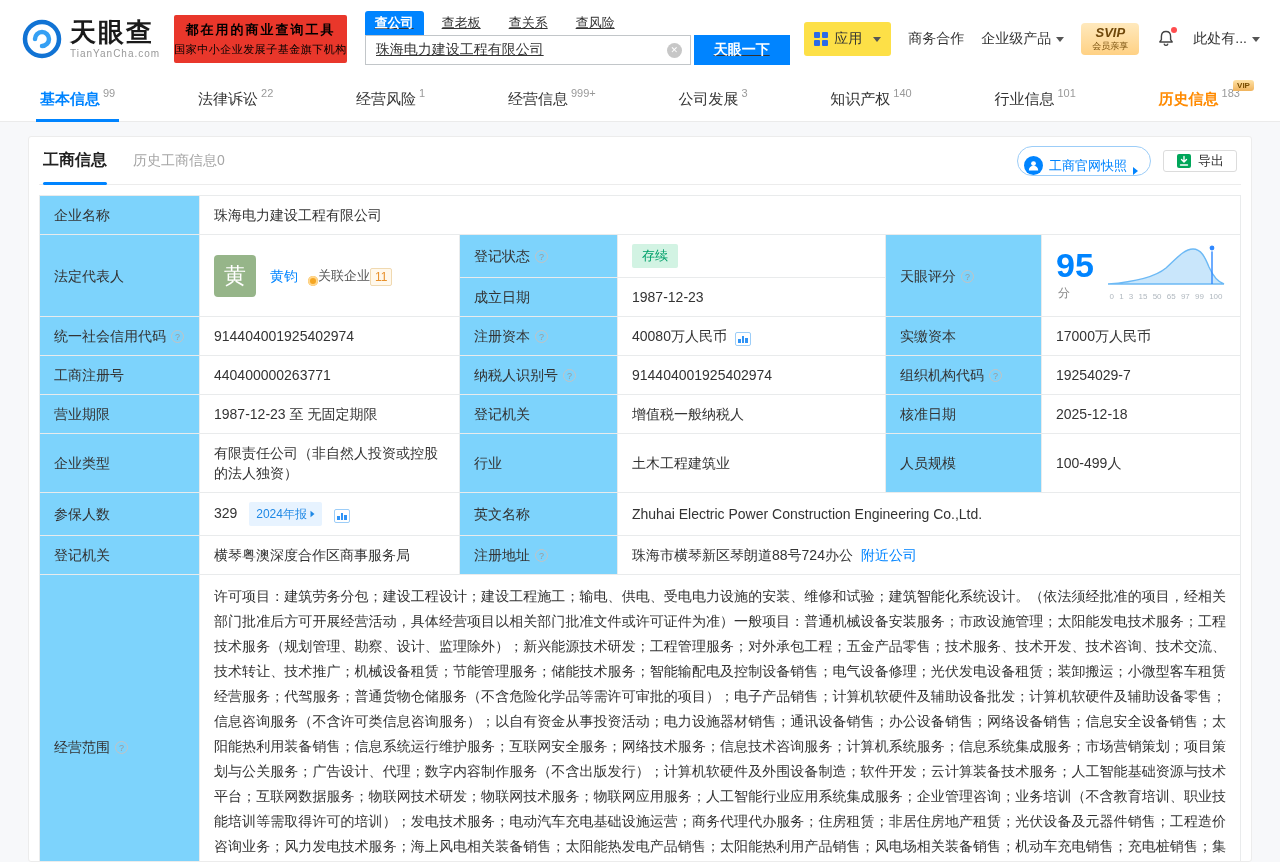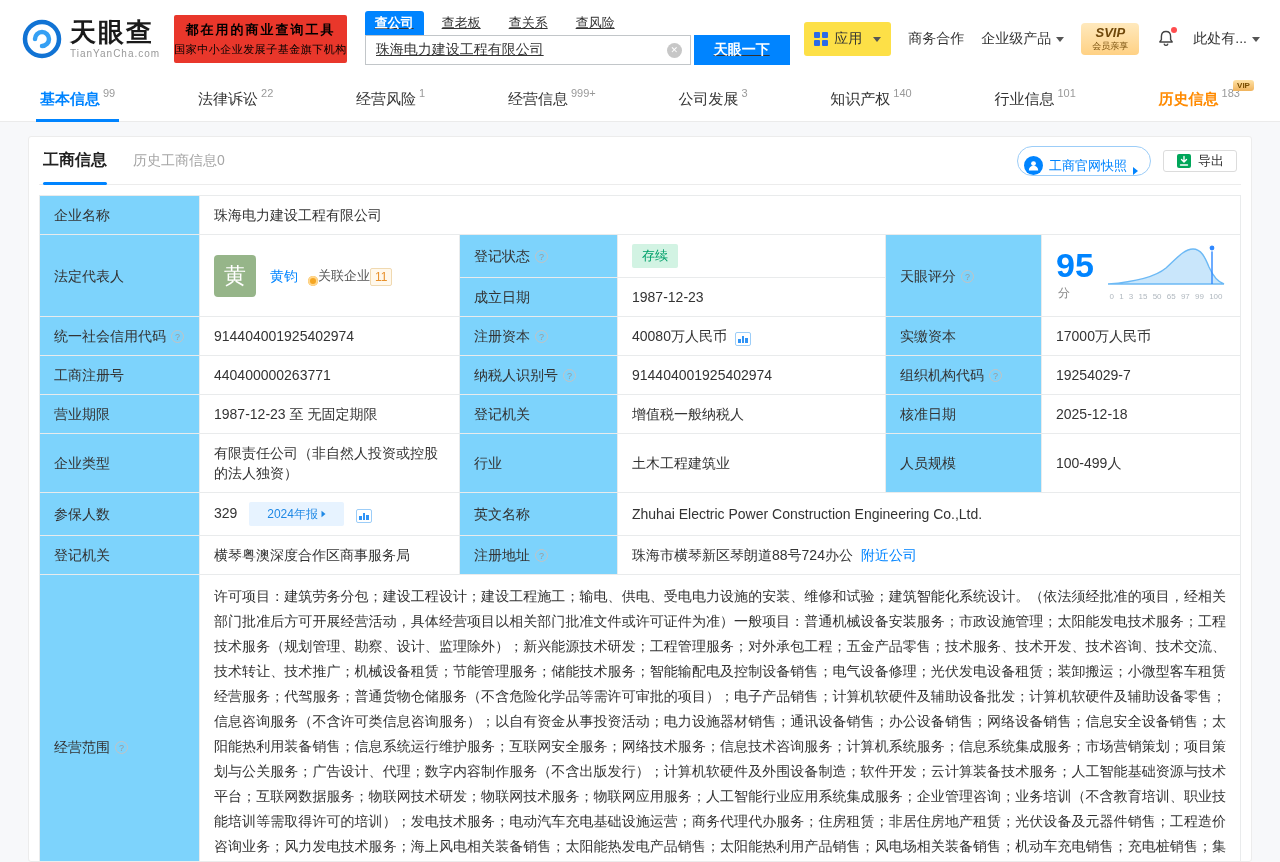--- a/index.html
+++ b/index.html
@@ -82,21 +82,21 @@
   .score-wrap { display:flex; align-items:center; gap:10px; }
   .score-num { font-size:34px; font-weight:bold; color:#0084ff; line-height:1; }
   .score-unit { font-size:12px; color:#888; margin-left:2px; }
   .chart-col { display:flex; flex-direction:column; }
   .axis { font-size:8px; color:#b0b8bf; word-spacing:3px; text-align:center; margin-top:1px; white-space:nowrap; }
 
   .mini-icon { display:inline-flex; align-items:flex-end; gap:1px; width:16px; height:14px; border:1px solid #9ccdf8; border-radius:2px; padding:2px; margin-left:8px; vertical-align:-2px; cursor:pointer; }
   .mini-icon i { background:#2f93f6; width:3px; }
   .mini-icon i:nth-child(1){height:4px;} .mini-icon i:nth-child(2){height:7px;} .mini-icon i:nth-child(3){height:5px;}
 
-  .annual { display:inline-flex; align-items:center; gap:3px; background:#e7f3ff; color:#1e88e5; font-size:12px; padding:2px 18px; border-radius:2px; margin-left:8px; cursor:pointer; }
+  .annual { display:inline-flex; align-items:center; gap:3px; background:#e7f3ff; color:#1e88e5; font-size:12px; padding:2px 7px; border-radius:2px; margin-left:8px; cursor:pointer; }
   .annual .arrow-right { border-left-color:#1e88e5; transform:scale(0.8); }
   .blue-link { color:#0084ff; cursor:pointer; margin-left:8px; white-space:nowrap; }
   .scope-text { line-height:25px; text-align:justify; }
 </style>
 </head>
 <body>
 
 <header class="topbar">
   <div class="logo">
     <svg class="logo-mark" viewBox="0 0 40 40">

